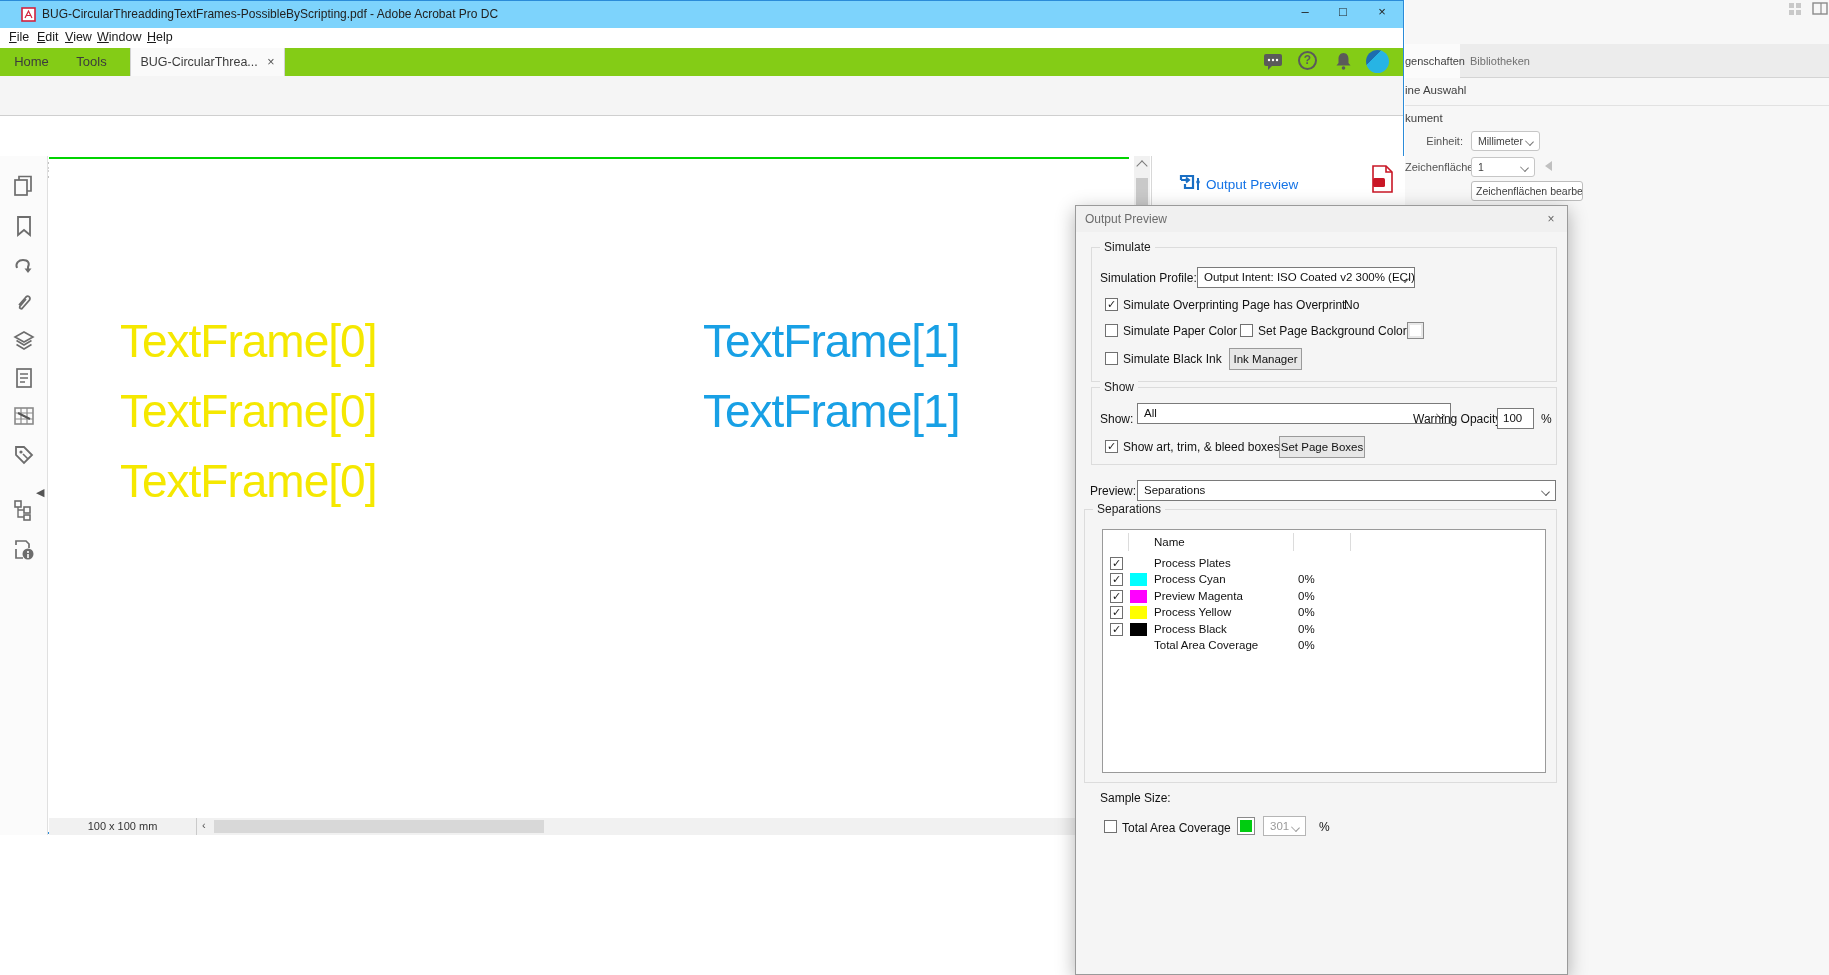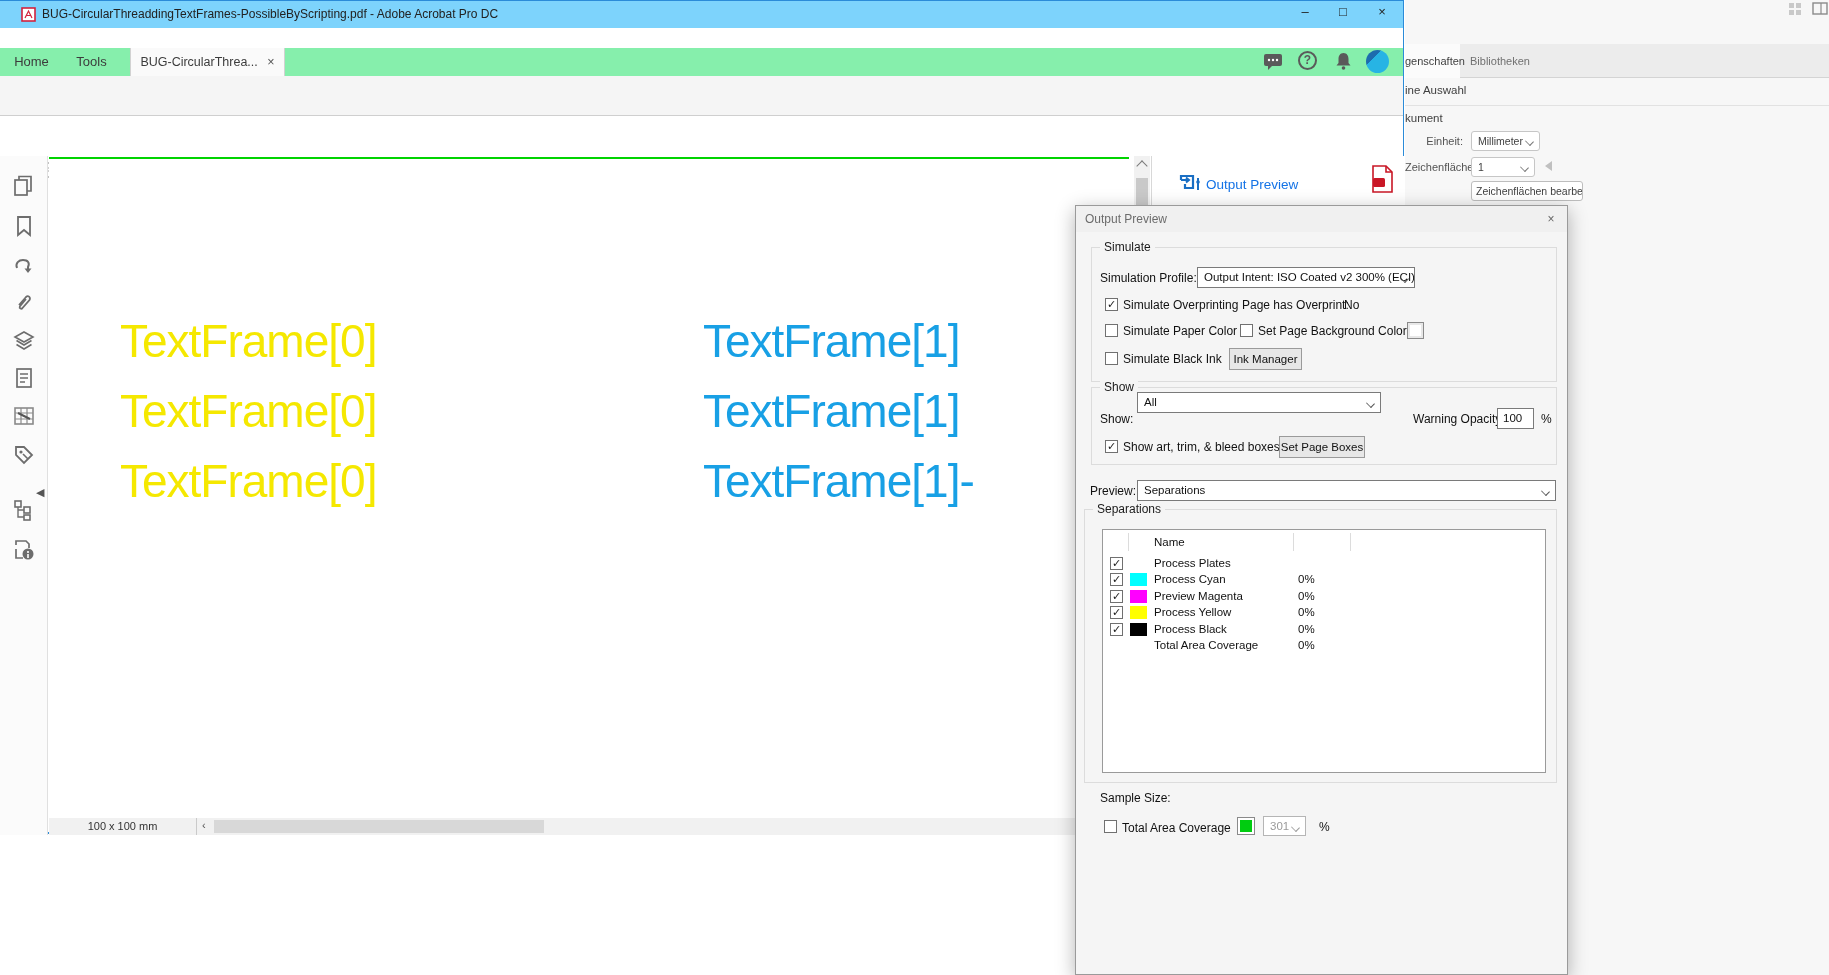--- a/index.html
+++ b/index.html
@@ -9,21 +9,21 @@
   #stage { position:relative; width:1829px; height:975px; background:#fff; }
 
   
   #acro { left:0; top:0; width:1404px; height:834px; background:#fff;
     border-top:1px solid #2b8bd8; border-right:1px solid #2b8bd8; border-bottom:2px solid #2b8bd8; }
   #titlebar { left:0; top:0; width:100%; height:27px; background:#7dd3fc; font-size:12px; color:#222; }
   .wctl { top:3px; width:28px; height:20px; text-align:center; font-size:13px; color:#222; cursor:default; }
   #menubar { left:0; top:27px; width:100%; height:20px; background:#fff; font-size:12.5px; color:#1a1a1a; }
   .menu-item { display:inline-block; margin-left:0; padding:2px 4px; }
   .menu-item::first-letter { text-decoration:underline; }
-  #tabbar { left:0; top:47px; width:100%; height:28px; background:#86efac; font-size:13px; color:#3c3c3c; }
+  #tabbar { left:0; top:47px; width:100%; height:28px; background:#84cc16; font-size:13px; color:#3c3c3c; }
   .apptab { top:0; height:28px; line-height:28px; text-align:center; }
   #doctab { background:#fafafa; border-left:1px solid #d2d2d2; border-right:1px solid #d2d2d2; font-size:12.5px; }
   #toolbar { left:0; top:75px; width:100%; height:40px; background:#f5f5f5; border-bottom:1px solid #cfcfcf; }
   .ticon { top:84px; width:22px; height:22px; text-align:center; line-height:22px; font-size:15px; color:#5a5a5a; }
   .circ { top:85px; width:20px; height:20px; border-radius:50%; border:2px solid #b5b5b5; color:#b5b5b5;
     font-size:9px; line-height:16px; text-align:center; font-weight:bold; }
   .circ.on { border-color:#545454; color:#545454; }
   .vsep { top:82px; width:1px; height:26px; background:#d2d2d2; }
   #share-btn { left:1303px; top:81px; width:87px; height:28px; background:#1473e6; border-radius:15px;
     color:#fff; font-size:13.5px; text-align:center; line-height:28px; }
@@ -97,20 +97,27 @@
       <svg class="abs" style="left:21px;top:6px" width="15" height="15">
         <rect x="1" y="1" width="13" height="13" fill="#fff" stroke="#d2223e" stroke-width="1.6"></rect>
         <path d="M4 11 L7.5 4 L11 11 M5.5 8.5 h4" stroke="#d2223e" stroke-width="1.2" fill="none"></path>
       </svg>
       <span class="abs" style="left:42px;top:6px">BUG-CircularThreaddingTextFrames-PossibleByScripting.pdf - Adobe Acrobat Pro DC</span>
       <div class="wctl abs" style="left:1291px">–</div>
       <div class="wctl abs" style="left:1329px">□</div>
       <div class="wctl abs" style="left:1368px">×</div>
     </div>
 
+    <div id="menubar" class="abs">
+      <span class="menu-item abs" style="left:5px">File</span>
+      <span class="menu-item abs" style="left:33px">Edit</span>
+      <span class="menu-item abs" style="left:61px">View</span>
+      <span class="menu-item abs" style="left:93px">Window</span>
+      <span class="menu-item abs" style="left:143px">Help</span>
+    </div>
 
     <div id="tabbar" class="abs">
       <div class="apptab abs" style="left:4px;width:55px">Home</div>
       <div class="apptab abs" style="left:64px;width:55px">Tools</div>
       <div id="doctab" class="apptab abs" style="left:130px;width:155px">
         <span>BUG-CircularThrea...</span>
         <span style="margin-left:6px;color:#555">×</span>
       </div>
 
       <svg class="abs" style="left:1263px;top:4px" width="21" height="19">
@@ -272,21 +279,20 @@
       <div class="abs" style="left:36px;top:330px;font-size:11px;color:#555">◀</div>
     </div>
 
     <div id="canvas" class="abs">
       <div id="greenline" class="abs"></div>
       <span class="tf y" style="left: 71px; top: 158px; color: rgb(245, 232, 0);">TextFrame[0]</span>
       <span class="tf y" style="left: 71px; top: 228px; color: rgb(245, 232, 0);">TextFrame[0]</span>
       <span class="tf y" style="left: 71px; top: 298px; color: rgb(245, 232, 0);">TextFrame[0]</span>
       <span class="tf c" style="left: 654px; top: 158px; color: rgb(24, 160, 229);">TextFrame[1]</span>
       <span class="tf c" style="left: 654px; top: 228px; color: rgb(24, 160, 229);">TextFrame[1]</span>
-      <span class="tf c" style="left: 654px; top: 298px; color: rgb(24, 160, 229);">TextFrame[1]-</span>
     </div>
 
     <div id="vscroll" class="abs">
       <div class="abs" style="left:4px;top:6px;width:8px;height:8px;border-left:1.5px solid #7a7a7a;border-top:1.5px solid #7a7a7a;transform:rotate(45deg)"></div>
       <div id="vthumb" class="abs"></div>
     </div>
 
     <div id="hstatus" class="abs">
       <div id="sizebox" class="abs">100 x 100 mm</div>
       <span class="abs" style="left:153px;top:1px;font-size:11px;color:#555">‹</span>
@@ -364,21 +370,21 @@
       <span class="abs" style="left:166px;top:76px">Set Page Background Color</span>
       <div class="abs" style="left:315px;top:74px;width:17px;height:17px;background:#fff;border:1px solid #8a8a8a;box-shadow:inset 0 0 0 2px #e8e8e8"></div>
       <div class="cb abs" style="left:13px;top:104px"></div>
       <span class="abs" style="left:31px;top:104px">Simulate Black Ink</span>
       <div class="winbtn abs" style="left:137px;top:100px;width:73px;height:22px;line-height:20px">Ink Manager</div>
     </div>
 
     <div class="group abs" style="left:15px;top:181px;width:466px;height:78px">
       <span class="gl">Show</span>
       <span class="abs" style="left:8px;top:24px">Show:</span>
-      <div class="combo abs" style="left:45px;top:4px;width:244px;height:21px">
+      <div class="combo abs" style="left:45px;top:15px;width:314px;height:21px">
         <span>All</span><span class="chev"></span>
       </div>
       <span class="abs" style="left:321px;top:24px">Warning Opacity:</span>
       <div class="abs" style="left:405px;top:20px;width:37px;height:21px;background:#fff;border:1px solid #7a7a7a;font-size:11.5px;line-height:19px;padding-left:5px">100</div>
       <span class="abs" style="left:449px;top:24px">%</span>
       <div class="cb abs" style="left:13px;top:52px">✓</div>
       <span class="abs" style="left:31px;top:52px">Show art, trim, &amp; bleed boxes</span>
       <div class="winbtn abs" style="left:187px;top:48px;width:86px;height:22px;line-height:20px">Set Page Boxes</div>
     </div>
 

